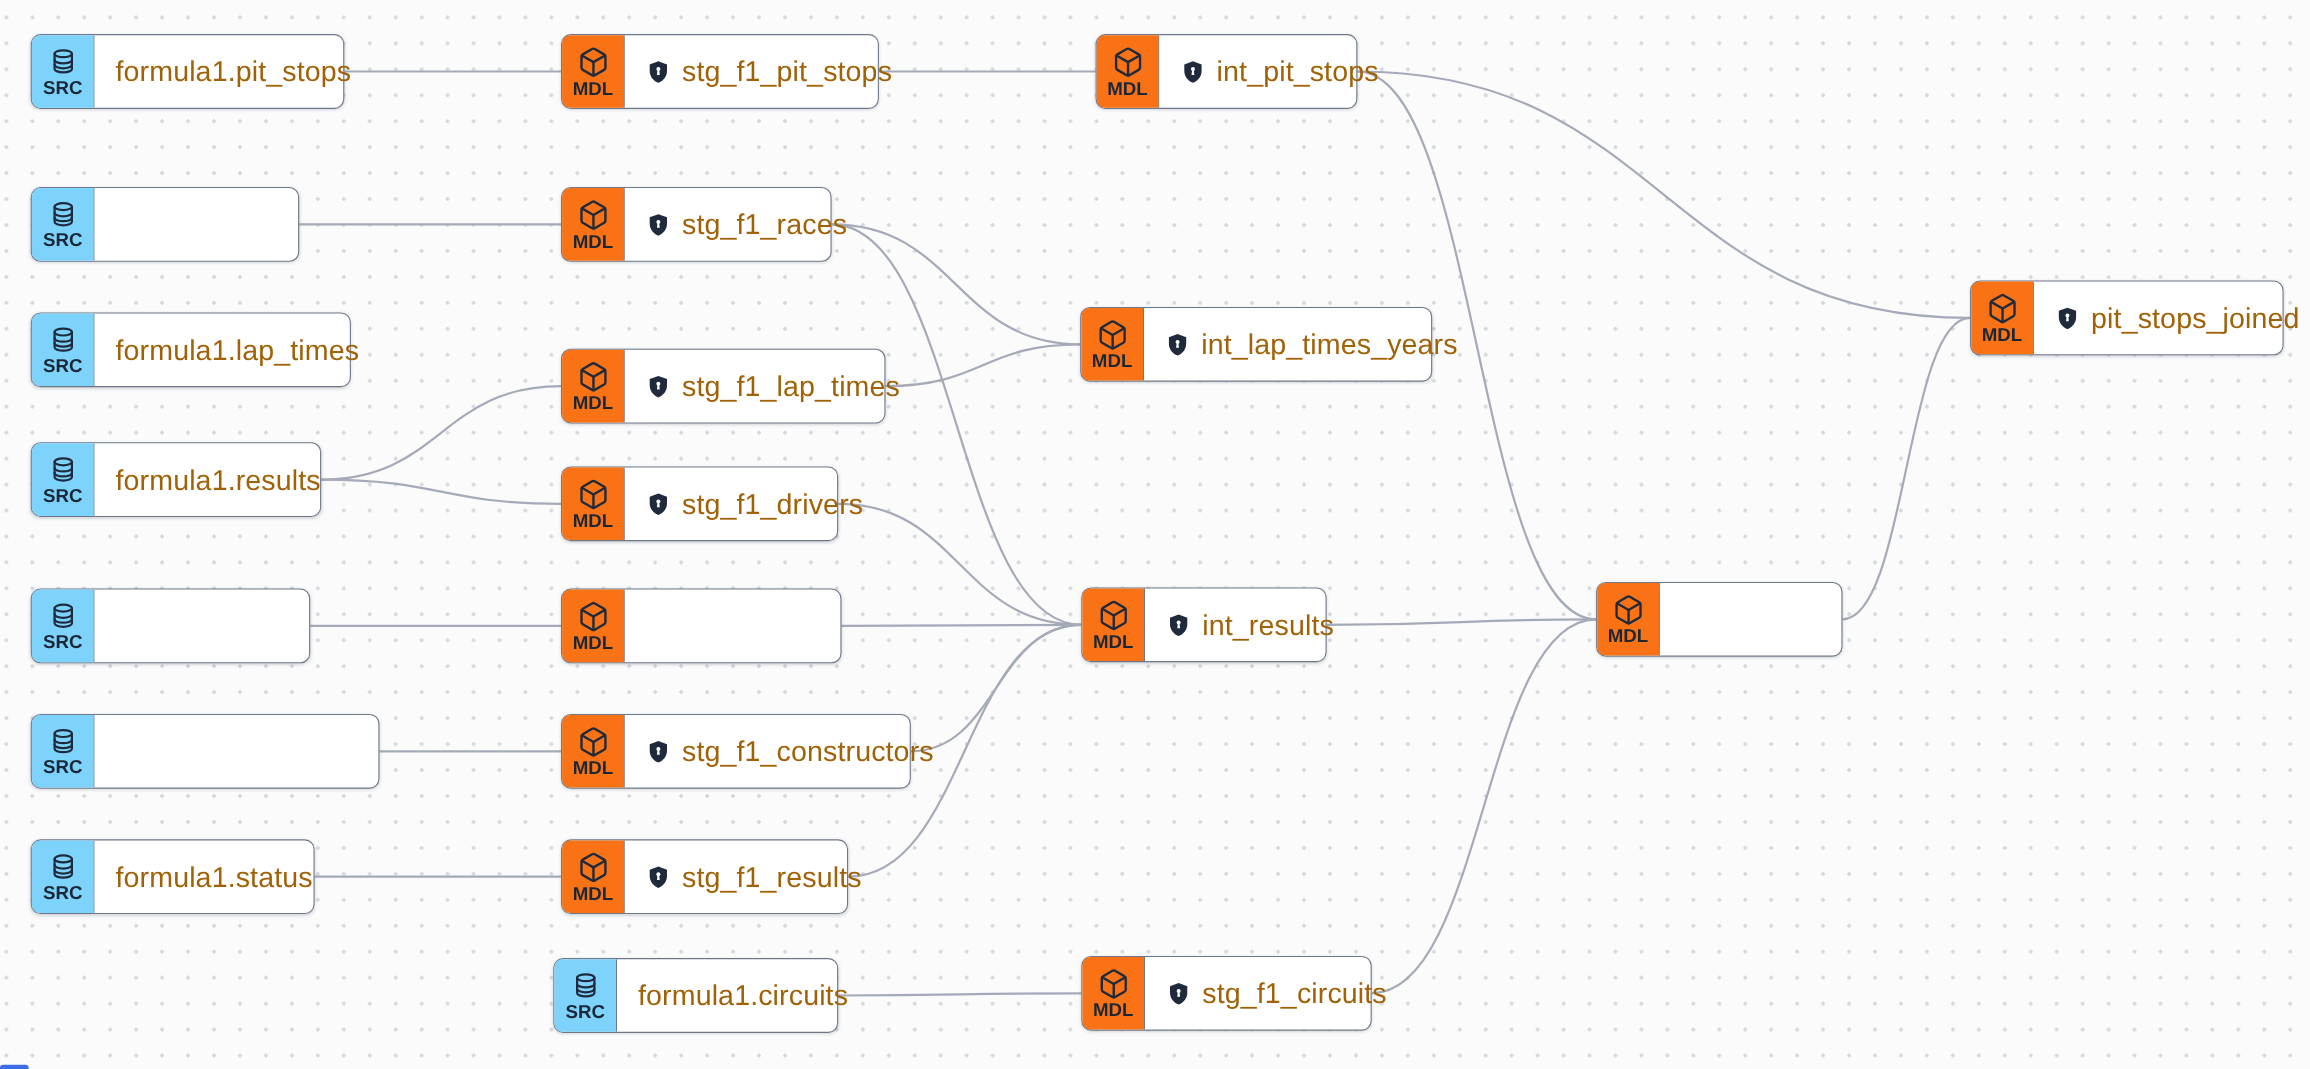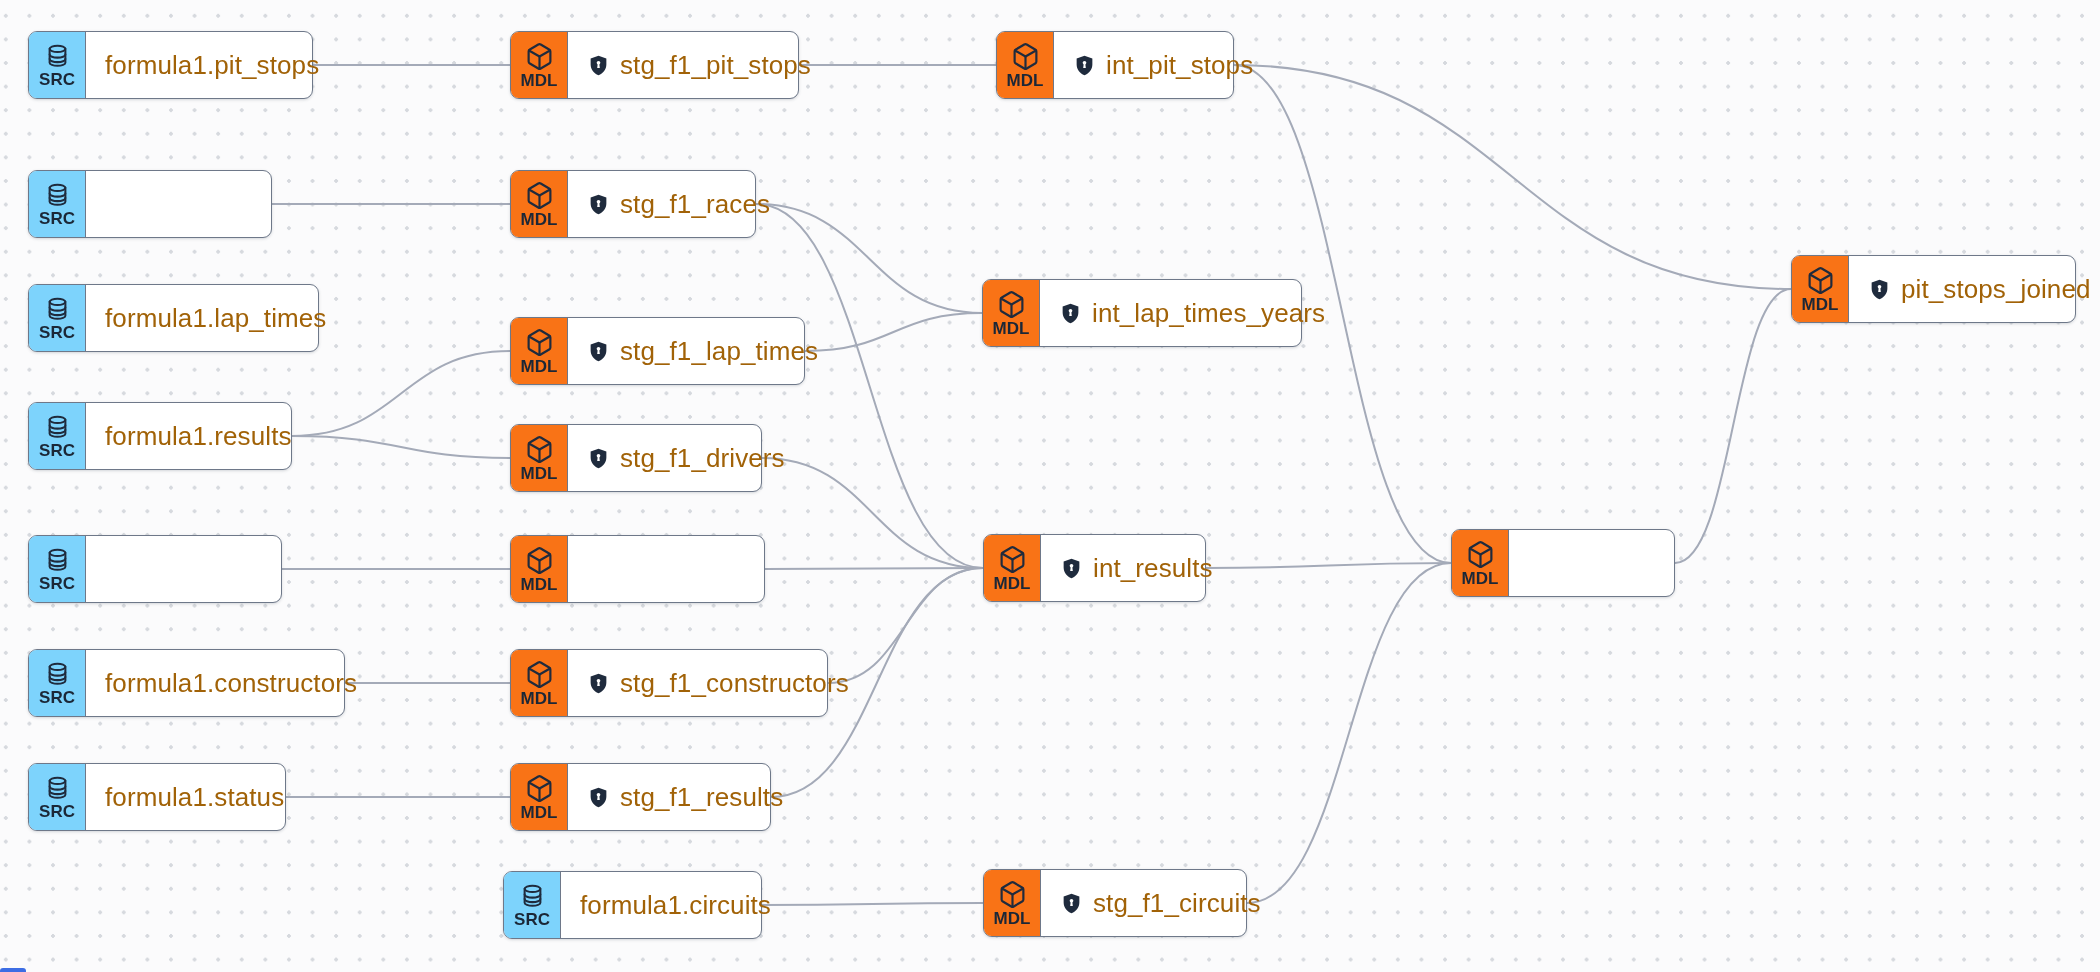--- a/index.html
+++ b/index.html
@@ -320,23 +320,20 @@
       <div class="node" style="left: 28px; top: 649px; width: 317px; height: 68px;">
         <div class="badge src">
           <svg width="27" height="27" viewBox="0 0 24 24" fill="none" stroke="#1f2b3d" stroke-width="1.8" stroke-linecap="round" stroke-linejoin="round">
   <ellipse cx="12" cy="5.2" rx="7" ry="2.8"></ellipse>
   <path d="M5 5.2v12.3c0 1.55 3.13 2.8 7 2.8s7-1.25 7-2.8V5.2"></path>
   <path d="M5 10.2c0 1.55 3.13 2.8 7 2.8s7-1.25 7-2.8"></path>
   <path d="M5 14.2c0 1.55 3.13 2.8 7 2.8s7-1.25 7-2.8"></path>
 </svg>
           <span class="badge-label">SRC</span>
         </div>
-        <div class="node-body">
-          <span class="node-label">formula1.constructors</span>
-        </div>
       </div>
       <div class="node" style="left: 510px; top: 649px; width: 318px; height: 68px;">
         <div class="badge mdl">
           <svg width="29" height="29" viewBox="0 0 24 24" fill="none" stroke="#1f2b3d" stroke-width="1.8" stroke-linecap="round" stroke-linejoin="round">
   <path d="M21 16.1V7.9a2 2 0 0 0-1-1.73l-7-4.05a2 2 0 0 0-2 0L4 6.17a2 2 0 0 0-1 1.73v8.2a2 2 0 0 0 1 1.73l7 4.05a2 2 0 0 0 2 0l7-4.05a2 2 0 0 0 1-1.73z"></path>
   <polyline points="3.3 7 12 12 20.7 7"></polyline>
   <line x1="12" y1="21.6" x2="12" y2="12"></line>
 </svg>
           <span class="badge-label">MDL</span>
         </div>

